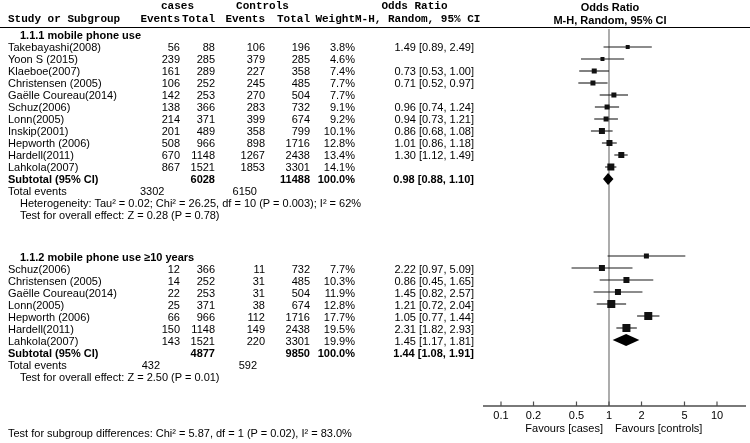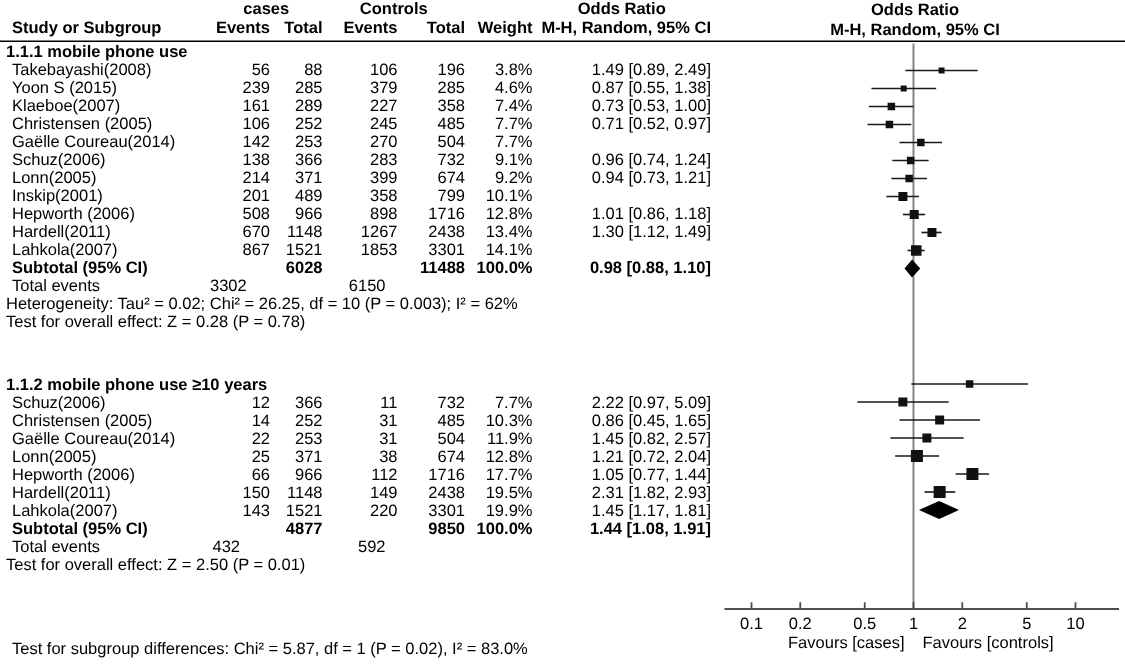--- a/index.html
+++ b/index.html
@@ -1,34 +1,34 @@
 <!DOCTYPE html>
 <html><head>
 <meta charset="utf-8">
 <style>
   html,body{margin:0;padding:0;background:#fff;}
   .app{position:relative;width:750px;height:443px;background:#ffffff;overflow:hidden;
        font-family:"Liberation Sans",sans-serif;font-size:11px;color:#000;}
-  .hdr{position:absolute;left:0;top:0;width:750px;height:28px;border-bottom:1px solid #000;box-sizing:border-box;}
+  .hdr{position:absolute;left:0;top:0;width:750px;height:28px;border-bottom:1px solid #000;box-sizing:border-box;font-family:Liberation Mono, monospace;}
   .hrow{display:flex;height:13px;line-height:13px;font-weight:bold;white-space:nowrap;}
   .c-study{width:140px;padding-left:8px;box-sizing:border-box;overflow:hidden;}
   .c-e1{width:40px;text-align:right;}
   .c-t1{width:35px;text-align:right;}
   .c-e2{width:50px;text-align:right;}
   .c-t2{width:45px;text-align:right;}
   .c-w{width:45px;text-align:right;}
   .c-or{width:119px;text-align:right;}
   .g-sp{width:140px;}
   .g-cases{width:75px;text-align:center;}
   .g-ctrl{width:95px;text-align:center;}
   .g-w{width:45px;}
   .g-or{width:119px;text-align:center;}
   .row{display:flex;height:12px;line-height:12px;white-space:nowrap;}
   .b{font-weight:bold;}
-  .c-full{padding-left:4px;}
+  .c-full{padding-left:20px;}
   .pr20{padding-right:20px;box-sizing:border-box;}
   .pr8{padding-right:8px;box-sizing:border-box;}
   .block{position:absolute;left:0;width:480px;}
   #block-0{top:29px;}
   #block-1{top:251px;}
   .plot-hdr{position:absolute;left:480px;top:1px;width:260px;text-align:center;font-weight:bold;line-height:13px;}
   .footer{position:absolute;left:8px;top:427px;height:12px;line-height:12px;white-space:nowrap;}
   svg.plot{position:absolute;left:480px;top:0;width:270px;height:443px;}
   svg text{font-family:"Liberation Sans",sans-serif;font-size:11px;fill:#000;}
 </style>
@@ -74,21 +74,20 @@
         <span class="c-w">3.8%</span>
         <span class="c-or">1.49 [0.89, 2.49]</span>
       </div>
       <div class="row">
         <span class="c-study">Yoon S (2015)</span>
         <span class="c-e1">239</span>
         <span class="c-t1">285</span>
         <span class="c-e2">379</span>
         <span class="c-t2">285</span>
         <span class="c-w">4.6%</span>
-        <span class="c-or">0.87 [0.55, 1.38]</span>
       </div>
       <div class="row">
         <span class="c-study">Klaeboe(2007)</span>
         <span class="c-e1">161</span>
         <span class="c-t1">289</span>
         <span class="c-e2">227</span>
         <span class="c-t2">358</span>
         <span class="c-w">7.4%</span>
         <span class="c-or">0.73 [0.53, 1.00]</span>
       </div>
@@ -127,20 +126,21 @@
         <span class="c-w">9.2%</span>
         <span class="c-or">0.94 [0.73, 1.21]</span>
       </div>
       <div class="row">
         <span class="c-study">Inskip(2001)</span>
         <span class="c-e1">201</span>
         <span class="c-t1">489</span>
         <span class="c-e2">358</span>
         <span class="c-t2">799</span>
         <span class="c-w">10.1%</span>
+        <span class="c-or">0.86 [0.68, 1.08]</span>
       </div>
       <div class="row">
         <span class="c-study">Hepworth (2006)</span>
         <span class="c-e1">508</span>
         <span class="c-t1">966</span>
         <span class="c-e2">898</span>
         <span class="c-t2">1716</span>
         <span class="c-w">12.8%</span>
         <span class="c-or">1.01 [0.86, 1.18]</span>
       </div>

